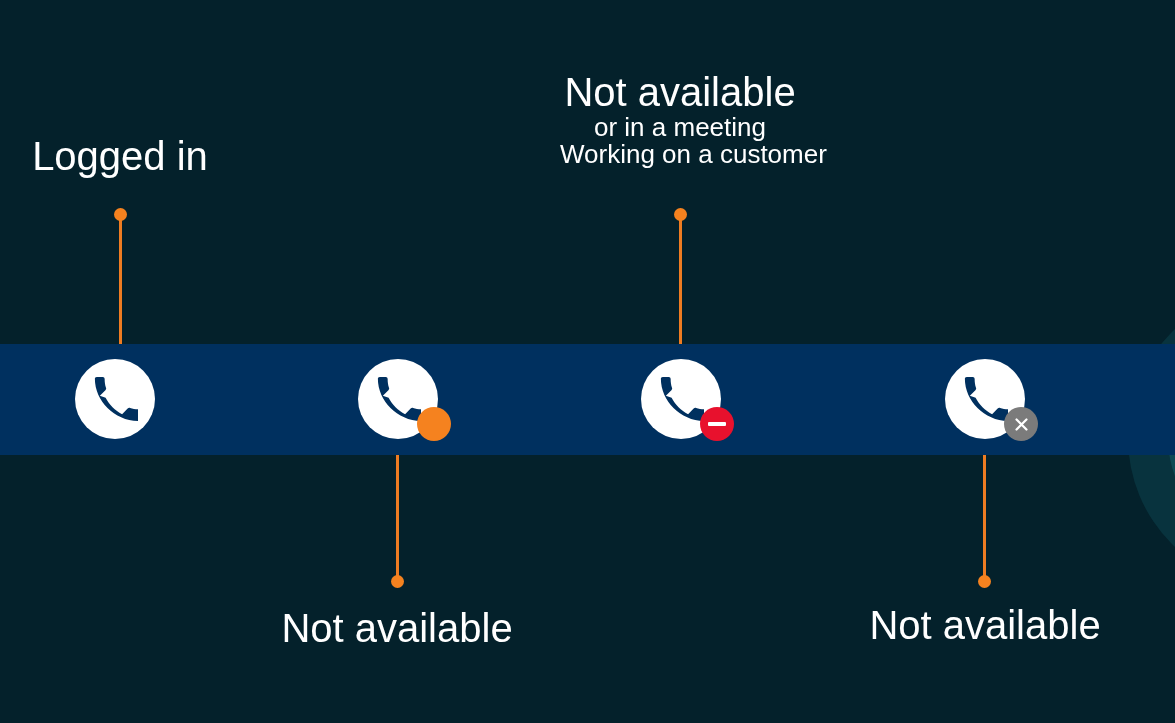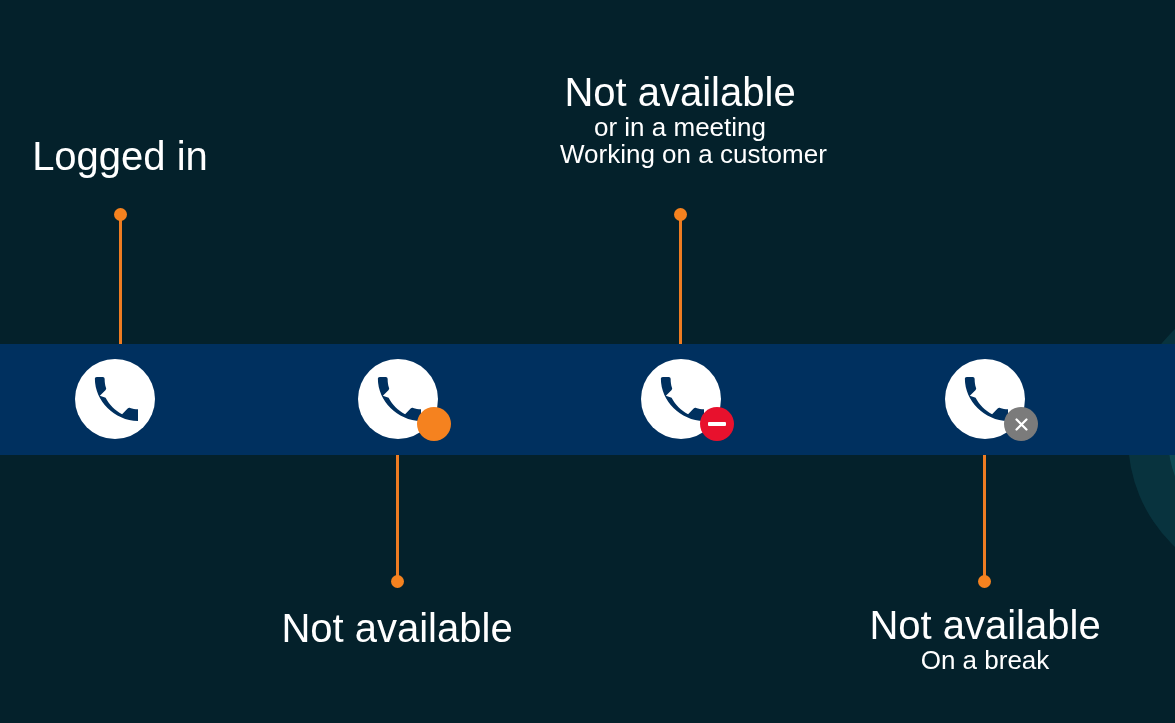--- a/index.html
+++ b/index.html
@@ -196,21 +196,20 @@
       </svg>
     </div>
     <div class="badge grey">
       <svg viewBox="0 0 24 24" aria-hidden="true">
         <path d="M5 5 L19 19 M19 5 L5 19" stroke="#ffffff" stroke-width="3.2" stroke-linecap="round"></path>
       </svg>
     </div>
   </div>
   <div class="label" style="left:865px; top:605px; width:240px;">
     <span class="title">Not available</span>
-    <span class="sub">On a break</span>
   </div>
 
   <div class="label" style="left:1095px; top:72px; width:240px; text-align:center;">
     <span class="title">In</span>
     <span class="sub">(see</span>
   </div>
 
 </div>
 
 </body></html>

